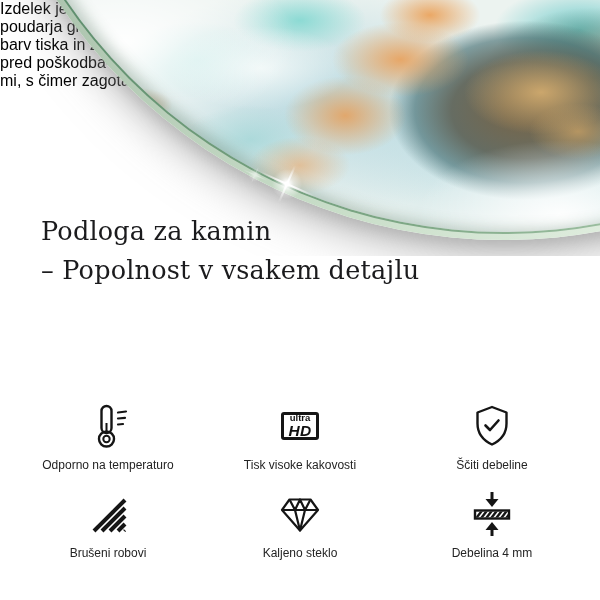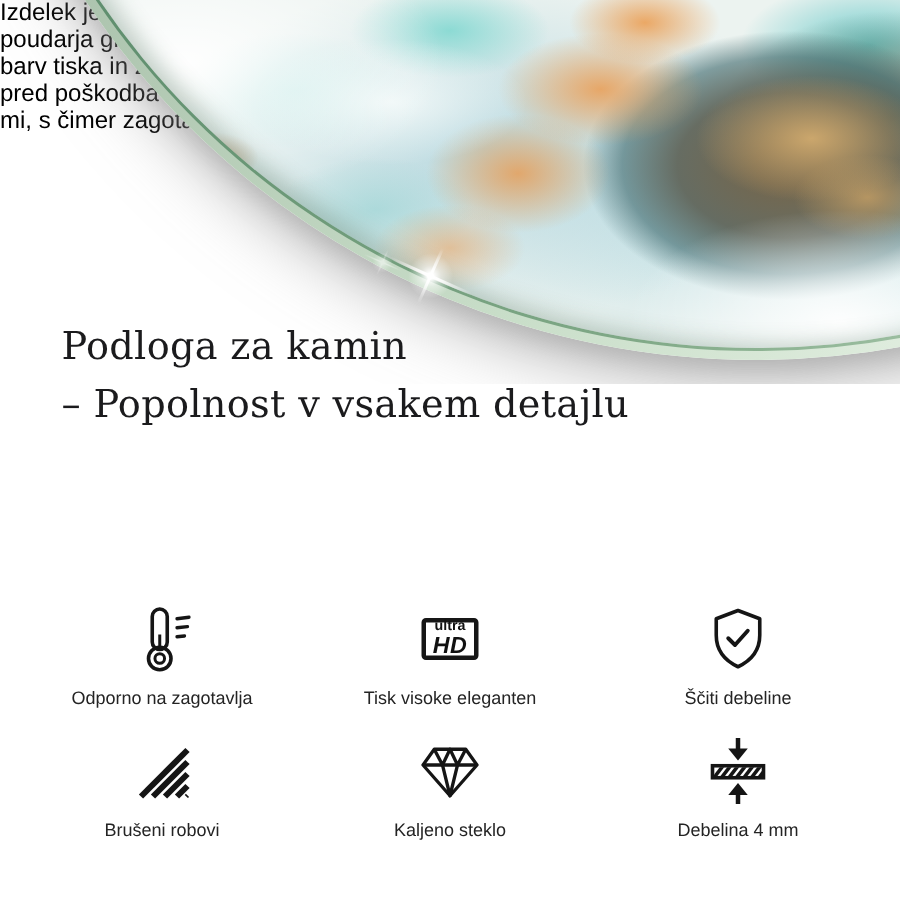--- a/index.html
+++ b/index.html
@@ -117,31 +117,31 @@
         <svg width="48" height="48" viewBox="0 0 48 48" fill="none" stroke="#151515" stroke-width="2.4">
           <rect x="17.5" y="4" width="10" height="27" rx="5"></rect>
           <circle cx="22.5" cy="37" r="7.5"></circle>
           <circle cx="22.5" cy="37" r="3.2" stroke-width="2"></circle>
           <line x1="22.5" y1="21" x2="22.5" y2="31" stroke-width="2"></line>
           <line x1="34" y1="10.5" x2="42" y2="9.5" stroke-width="2.2" stroke-linecap="round"></line>
           <line x1="34" y1="16.5" x2="41" y2="15.8" stroke-width="2.2" stroke-linecap="round"></line>
           <line x1="34" y1="22.5" x2="39" y2="22" stroke-width="2.2" stroke-linecap="round"></line>
         </svg>
       </div>
-      <div class="label">Odporno na zagotavlja</div>
+      <div class="label">Odporno na temperaturo</div>
     </div>
 
     <div class="feature">
       <div class="icon">
         <div class="uhd-box">
           <div class="uhd-top">ultra</div>
           <div class="uhd-bottom">HD</div>
         </div>
       </div>
-      <div class="label">Tisk visoke eleganten</div>
+      <div class="label">Tisk visoke kakovosti</div>
     </div>
 
     <div class="feature">
       <div class="icon">
         <svg width="48" height="48" viewBox="0 0 48 48" fill="none" stroke="#151515" stroke-width="2.4" stroke-linejoin="round">
           <path d="M24 5 L38.5 10.5 V21.5 C38.5 31.5 32.5 38.5 24 42.5 C15.5 38.5 9.5 31.5 9.5 21.5 V10.5 Z"></path>
           <path d="M17.5 23.5 L22 28 L30.5 18.5" stroke-width="2.6" stroke-linecap="round"></path>
         </svg>
       </div>
       <div class="label">Ščiti debeline</div>

